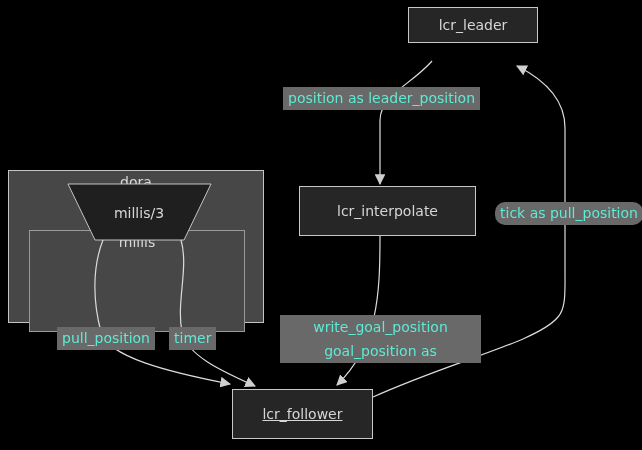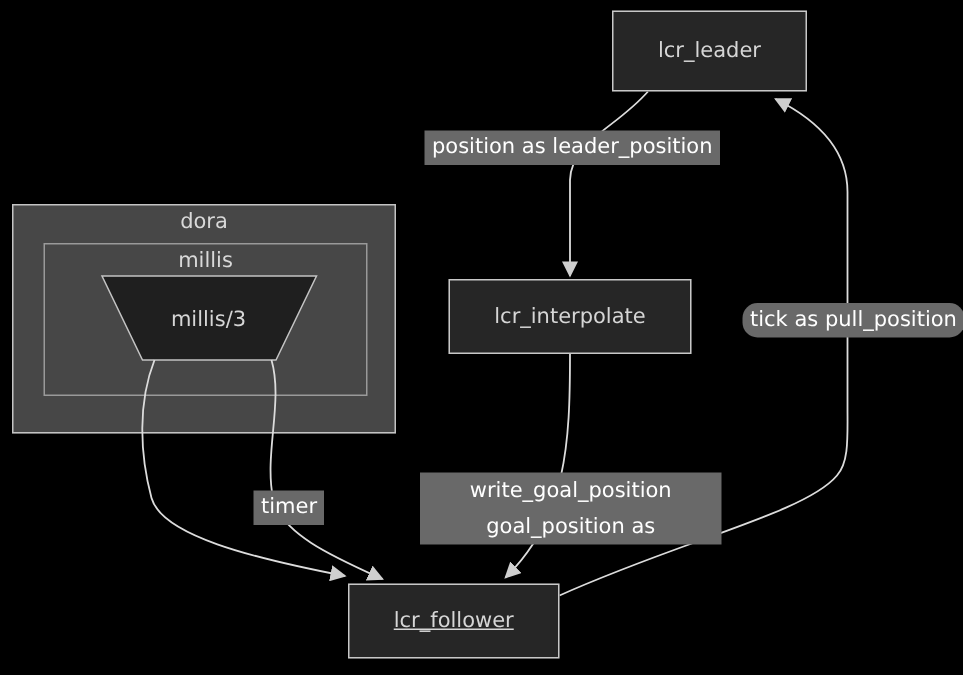--- a/index.html
+++ b/index.html
@@ -1,42 +1,42 @@
 <!DOCTYPE html>
 <html><head>
 <meta charset="utf-8">
 <style>
   html,body{margin:0;padding:0;background:#000;}
   .canvas{
     position:relative;width:642px;height:450px;background:#000000;
     font-family:"DejaVu Sans","Liberation Sans",sans-serif;overflow:hidden;
   }
   
-  .cluster{position:absolute;box-sizing:border-box;background:#474747;}
+  .cluster{position:absolute;box-sizing:border-box;background:#474747;margin-top:34px;}
   .cluster.outer{left:8px;top:136px;width:256px;height:153px;border:1px solid #c4c4c4;}
   .cluster.inner{left:20px;top:25px;width:216px;height:102px;border:1px solid #9a9a9a;background:#474747;position:absolute;}
   .cluster-label{display:block;text-align:center;color:#d9d9d9;font-size:14px;padding-top:3px;}
   
   svg.layer{position:absolute;left:0;top:0;z-index:3;pointer-events:none;}
   
   .node{
     position:absolute;box-sizing:border-box;background:#262626;border:1px solid #c8c8c8;
     color:#d6d6d6;font-size:14px;display:flex;align-items:center;justify-content:center;
     z-index:4;
   }
-  .node.leader{left:408px;top:7px;width:130px;height:54px;}
-  .node.interpolate{left:299px;top:186px;width:162px;height:50px;justify-content:center;}
+  .node.leader{left:408px;top:7px;width:130px;height:36px;}
+  .node.interpolate{left:299px;top:186px;width:177px;height:50px;justify-content:center;}
   .node.follower{left:232px;top:389px;width:141px;height:50px;text-decoration:underline;}
   .trap-label{
     position:absolute;left:89px;top:205px;width:100px;text-align:center;
     color:#d6d6d6;font-size:14px;z-index:4;
   }
   
   .edge-label{
-    position:absolute;background:#696969;color:#ffffff;font-size:14px;
+    position:absolute;background:#696969;color:#5eead4;font-size:14px;
     padding:1px 5px;white-space:nowrap;z-index:5;line-height:21px;
   }
   .el-leader-pos{left:283px;top:87px;}
   .el-tick-pull{left:495px;top:202px;border-radius:10px;}
   .el-goal{left:280px;top:315px;width:191px;text-align:center;line-height:24px;padding:0 5px;}
   .el-pull{left:57px;top:327px;}
   .el-tick{left:169px;top:327px;}
 </style>
 </head>
 <body>
@@ -83,16 +83,17 @@
 
   <div class="edge-label el-leader-pos">position as leader_position</div>
 
   <div class="edge-label el-tick-pull">tick as pull_position</div>
 
   <div class="edge-label el-goal">
     <div>write_goal_position</div>
     <div>goal_position as</div>
   </div>
 
+  <div class="edge-label el-pull">pull_position</div>
 
   <div class="edge-label el-tick">timer</div>
 
 </div>
 
 </body></html>

